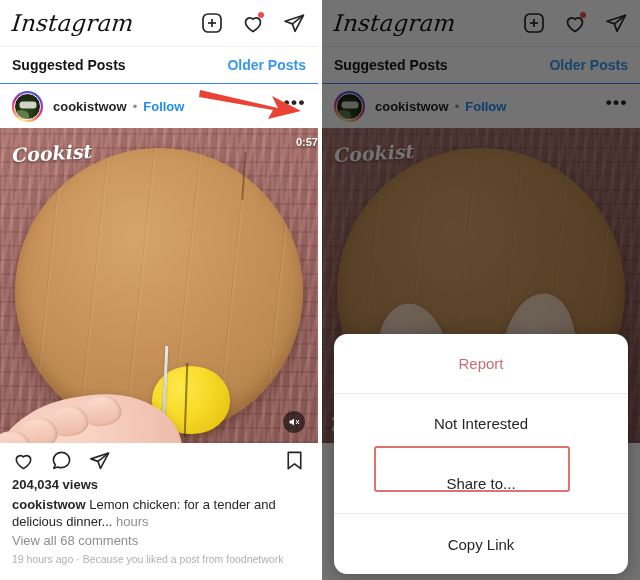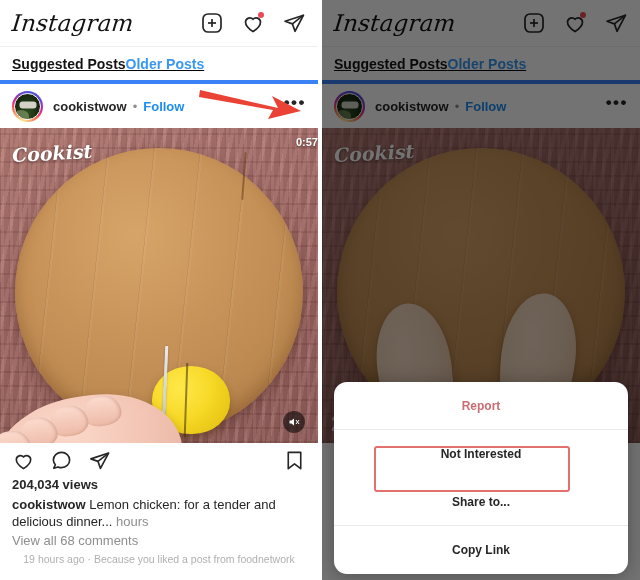--- a/index.html
+++ b/index.html
@@ -40,22 +40,22 @@
   .ic svg { display:block; width:24px; height:24px; }
   .badge-dot {
     position:absolute; top:1px; right:1px;
     width:6px; height:6px; border-radius:50%;
     background:#ed4956;
   }
 
   
   .suggested {
     height:37px; display:flex; align-items:center;
-    padding:0 12px;
-    border-bottom:4px solid #3b82f6; background:#fff;text-decoration:underline;
+    justify-content:space-between; padding:0 12px;
+    border-bottom:1px solid #3b82f6; background:#fff;
   }
   .suggested-title { font-size:14px; font-weight:700; color:#151515; }
   .older-link { font-size:14px; font-weight:600; color:#3897f0; }
 
   
   .userrow {
     height:44px; display:flex; align-items:center;
     padding:0 12px; background:#fff; position:relative;
   }
   .avatar-ring {
@@ -254,35 +254,34 @@
   .ab-ic { width:23px; height:23px; }
   .ab-ic svg { width:23px; height:23px; display:block; }
 
   
   .meta { padding:0 12px; background:#fff; }
   .views { font-size:13px; font-weight:700; color:#262626; margin-bottom:4px; }
   .cap { font-size:13px; color:#262626; line-height:1.32; }
   .cap .au { font-weight:700; }
   .cap .more { color:#8e8e8e; }
   .comments { font-size:13px; color:#8e8e8e; margin-top:3px; }
-  .timeline { font-size:10.5px; color:#b0b0b0; margin-top:5px;text-align:center; }
+  .timeline { font-size:10.5px; color:#b0b0b0; margin-top:5px; }
 
   
   .sheet {
     position:absolute; left:12px; right:12px; bottom:6px;
     background:#fff; border-radius:13px; z-index:70;
     overflow:hidden;
     box-shadow:0 2px 18px rgba(0,0,0,.3);
   }
   .sheet-item {
-    height:48px; display:flex; align-items:center; justify-content:center;
-    font-size:12px; color:#262626;
+    height:60px; display:flex; align-items:center; justify-content:center;
+    font-size:15px; color:#262626;
     border-bottom:1px solid #e9e9e9;
     position:relative;
-    font-weight:bold;
   }
   .sheet-item:last-child { border-bottom:none; }
   .sheet-item.danger { color:#c96d72; }
   .sheet-item.highlighted { border-bottom-color:transparent; }
   .hl-box {
     position:absolute; left:52px; top:446px;
     width:196px; height:46px;
     border:2px solid #e0716f; border-radius:3px;
     z-index:90; pointer-events:none;
   }

